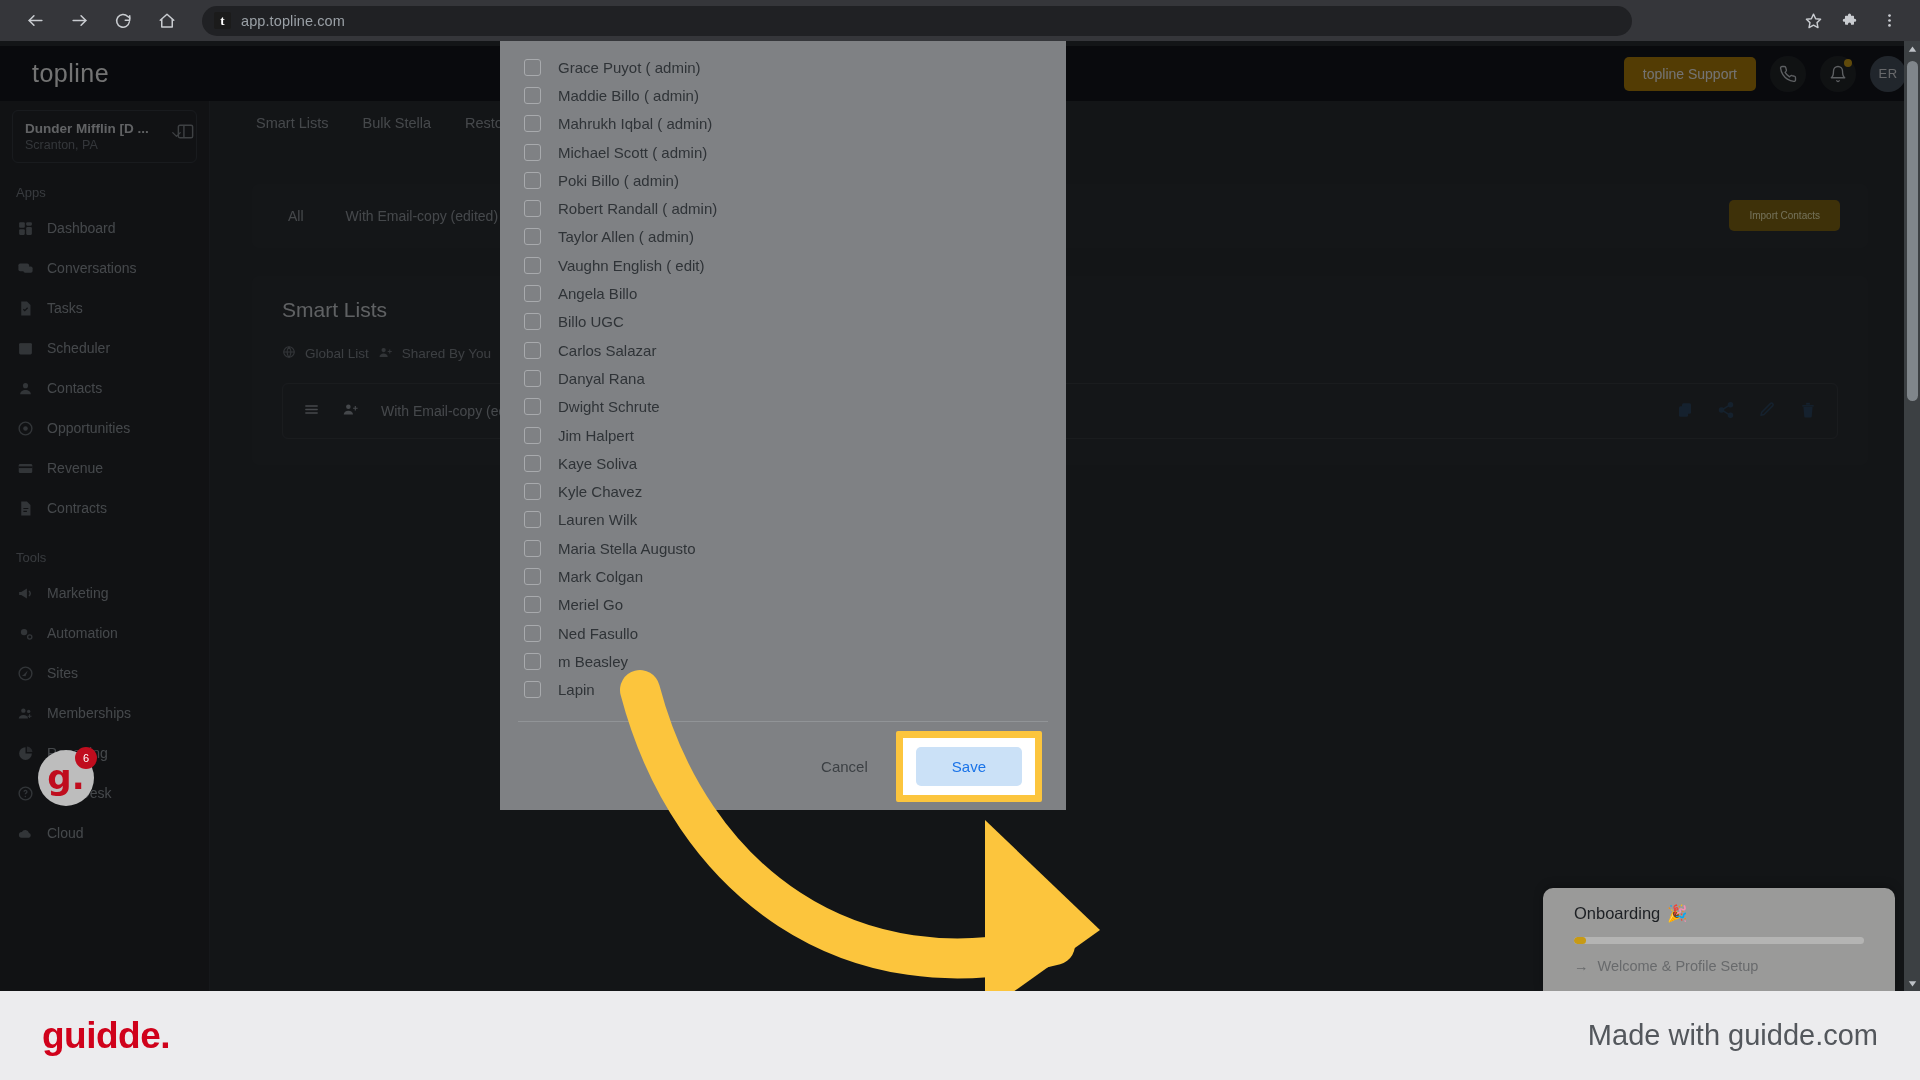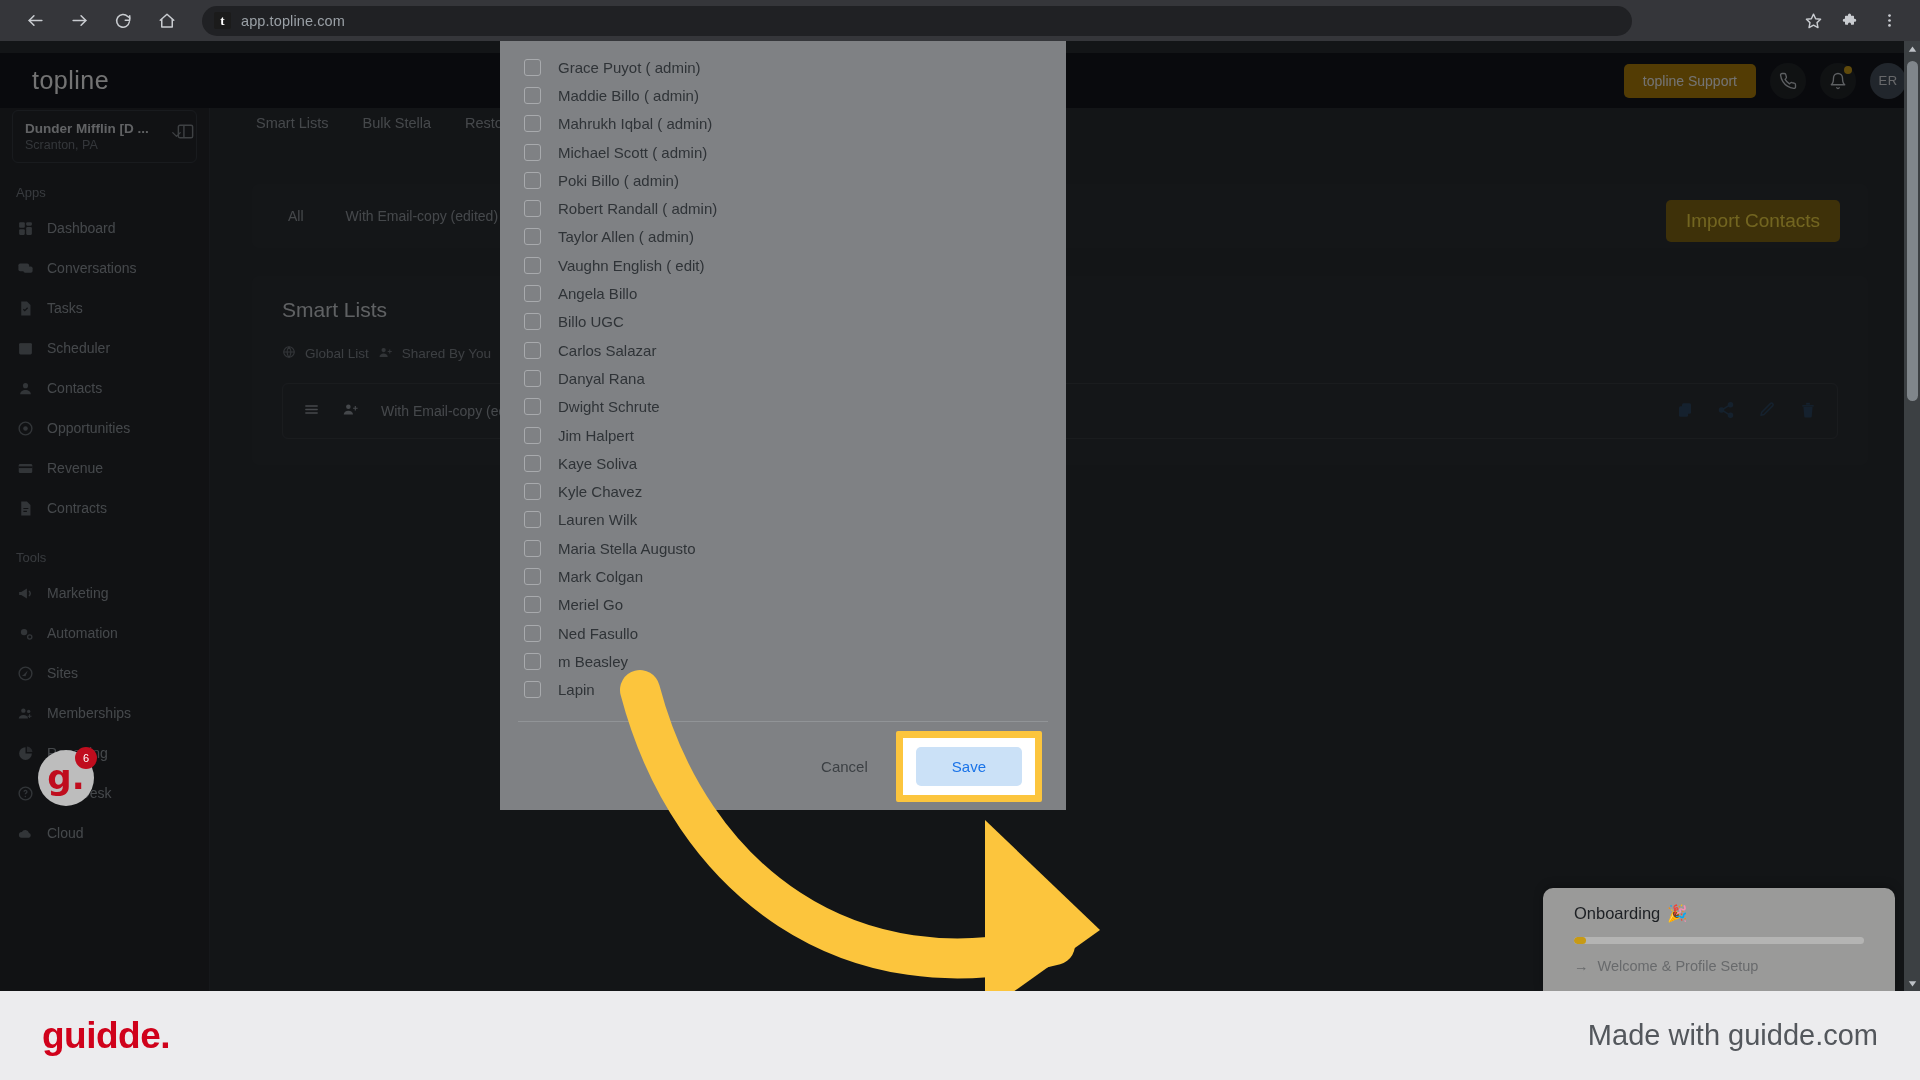--- a/index.html
+++ b/index.html
@@ -65,21 +65,21 @@
   .dim-overlay {
     position: absolute; top: 41px; left: 0;
     width: 1920px; height: 950px;
     background: rgba(0,0,0,0.55);
     z-index: 40;
     pointer-events: none;
   }
 
   
   .app-header {
-    position: absolute; top: 12px; left: 0;
+    position: absolute; top: 5px; left: 0;
     width: 1920px; height: 55px;
     background: #15181d;
     display: flex; align-items: center;
     z-index: 5;
   }
   .brand {
     margin-left: 32px;
     color: #ffffff;
     font-size: 25px;
     letter-spacing: .5px;
@@ -167,22 +167,22 @@
   }
   .filter-row {
     display: flex; align-items: center; gap: 42px;
     padding: 24px 36px;
     color: #9aa0a7; font-size: 14px;
     position: relative;
   }
   .import-btn {
     position: absolute; right: 28px; top: 16px;
     background: #8a6d15;
-    color: #fde047;
-    font-size: 19px;
+    color: #fef9c3;
+    font-size: 10px;
     padding: 10px 20px;
     border-radius: 5px;
   }
   .panel {
     margin: 28px 42px 0 42px;
     background: #2e3237;
     border-radius: 7px;
     padding: 22px 30px 26px 30px;
   }
   .panel-title { color: #d3d7db; font-size: 21px; }

